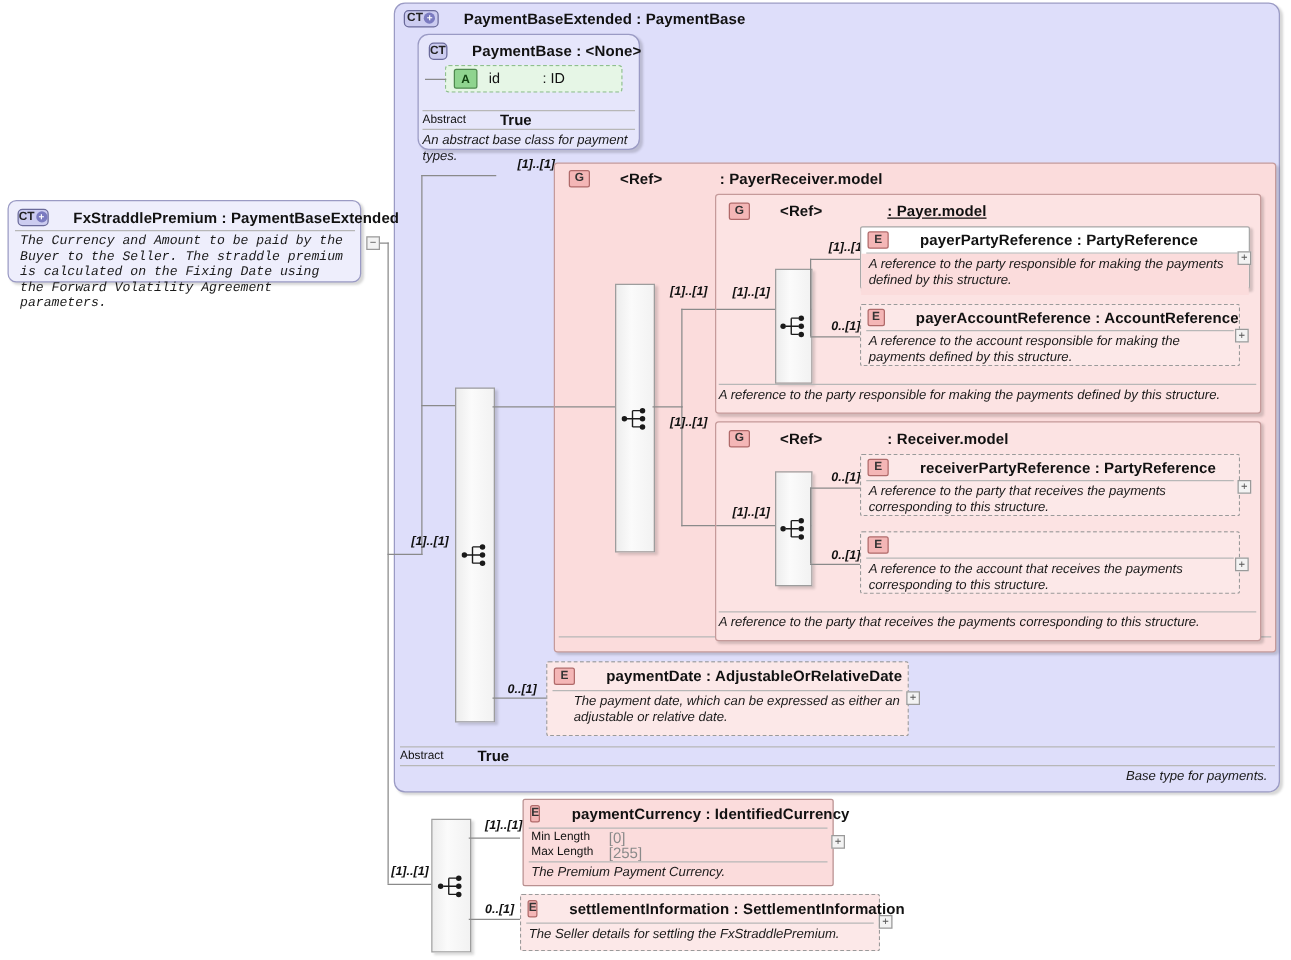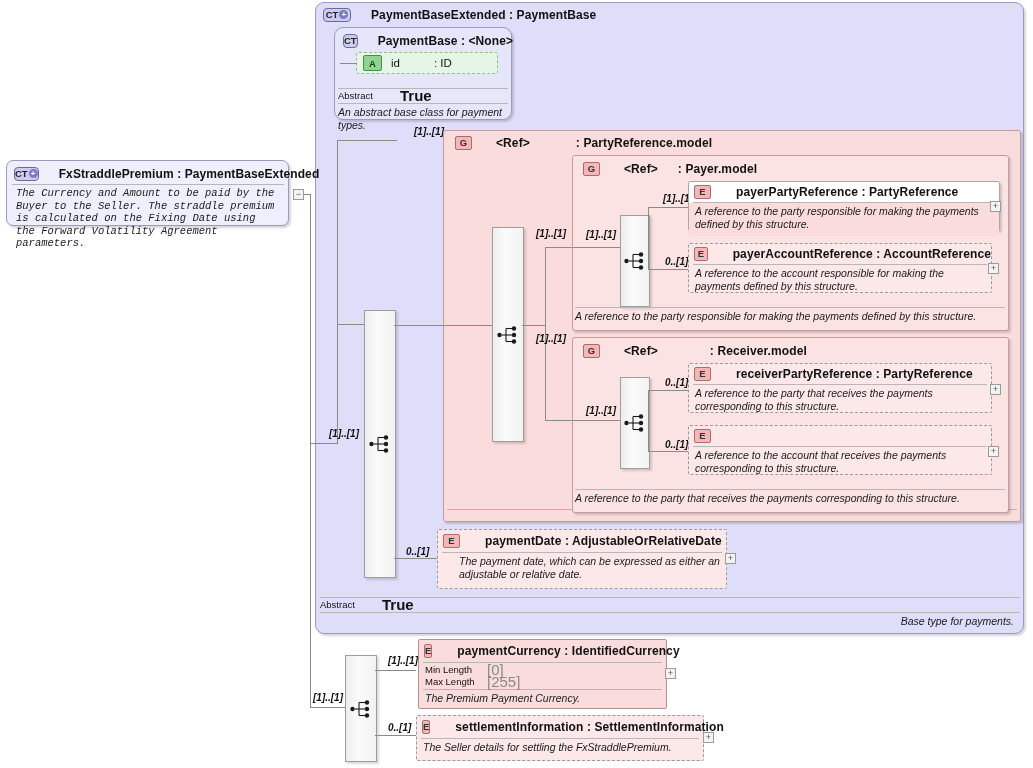--- a/index.html
+++ b/index.html
@@ -45,21 +45,21 @@
   
   .attr{background:#e6f6e6;border:1px dashed #8fbf8f;border-radius:3px;
         height:22px;display:flex;align-items:center;padding-left:6px;gap:0;}
   .b-a{width:17px;height:14px;border:1px solid #4f8a4f;border-radius:2px;background:#8fd48f;color:#114411;
        display:inline-flex;align-items:center;justify-content:center;font-size:9.5px;font-weight:bold;}
 
   
   .props{font-size:9.5px;padding:1px 6px;}
   .prow{display:flex;line-height:12px;}
   .prow .k{width:62px;color:#111;}
-  .prow .v{font-weight:bold;font-size:15px;color:#111;}
+  .prow .v{font-weight:bold;font-size:12px;color:#111;}
   .prow .v.grey{color:#8a8a8a;font-weight:normal;}
 
   
   .card{position:absolute;font-style:italic;font-weight:bold;font-size:10px;color:#111;white-space:nowrap;}
 
   
   .seq{position:absolute;border:1px solid #9d9d9d;
        background:linear-gradient(to right,#ededed 0%,#fbfbfb 40%,#f2f2f2 100%);
        box-shadow:2px 2px 2px rgba(0,0,0,.15);}
   .seq svg{position:absolute;left:50%;top:50%;transform:translate(-50%,-50%);}
@@ -170,21 +170,21 @@
 <div class="card" style="left:329px;top:428px;">[1]..[1]</div>
 
 <div class="ln lnh" style="left:394px;top:325px;width:50px;"></div>
 <div class="card" style="left:414px;top:126px;">[1]..[1]</div>
 <div class="ln lnh" style="left:394px;top:558px;width:43px;"></div>
 
 <div class="box grp shadow" style="left:443px;top:130px;width:578px;height:392px;"></div>
 <div class="abs hdr" style="left:450px;top:132px;width:420px;">
   <span class="badge b-g">G</span>
   <span class="title" style="margin-left:4px;">&lt;Ref&gt;</span>
-  <span class="title" style="margin-left:26px;">: PartyReference.model</span>
+  <span class="title" style="margin-left:26px;">: PayerReceiver.model</span>
 </div>
 
 <div class="seq" style="left:492px;top:227px;width:30px;height:213px;">
   <svg width="22" height="20" viewBox="0 0 22 20">
     <circle cx="2.5" cy="10" r="2.2" fill="#1a1a1a"></circle>
     <line x1="4.6" y1="10" x2="9" y2="10" stroke="#1a1a1a" stroke-width="1.1"></line>
     <line x1="9" y1="3.5" x2="9" y2="16.5" stroke="#1a1a1a" stroke-width="1.1"></line>
     <line x1="9" y1="3.5" x2="15" y2="3.5" stroke="#1a1a1a" stroke-width="1.1"></line>
     <line x1="9" y1="10" x2="15" y2="10" stroke="#1a1a1a" stroke-width="1.1"></line>
     <line x1="9" y1="16.5" x2="15" y2="16.5" stroke="#1a1a1a" stroke-width="1.1"></line>
@@ -205,21 +205,21 @@
 <div class="card" style="left:536px;top:333px;">[1]..[1]</div>
 
 <div class="abs" style="left:447px;top:509px;width:570px;">
   <div class="sep" style="margin:0;"></div>
 </div>
 
 <div class="box grp2 shadow" style="left:572px;top:155px;width:437px;height:176px;"></div>
 <div class="abs hdr" style="left:578px;top:158px;width:330px;">
   <span class="badge b-g">G</span>
   <span class="title" style="margin-left:4px;">&lt;Ref&gt;</span>
-  <span class="title" style="">: Payer.model</span>
+  <span class="title" style="margin-left:32px;text-decoration:underline;">: Payer.model</span>
 </div>
 
 <div class="seq" style="left:620px;top:215px;width:28px;height:90px;">
   <svg width="22" height="20" viewBox="0 0 22 20">
     <circle cx="2.5" cy="10" r="2.2" fill="#1a1a1a"></circle>
     <line x1="4.6" y1="10" x2="9" y2="10" stroke="#1a1a1a" stroke-width="1.1"></line>
     <line x1="9" y1="3.5" x2="9" y2="16.5" stroke="#1a1a1a" stroke-width="1.1"></line>
     <line x1="9" y1="3.5" x2="15" y2="3.5" stroke="#1a1a1a" stroke-width="1.1"></line>
     <line x1="9" y1="10" x2="15" y2="10" stroke="#1a1a1a" stroke-width="1.1"></line>
     <line x1="9" y1="16.5" x2="15" y2="16.5" stroke="#1a1a1a" stroke-width="1.1"></line>

